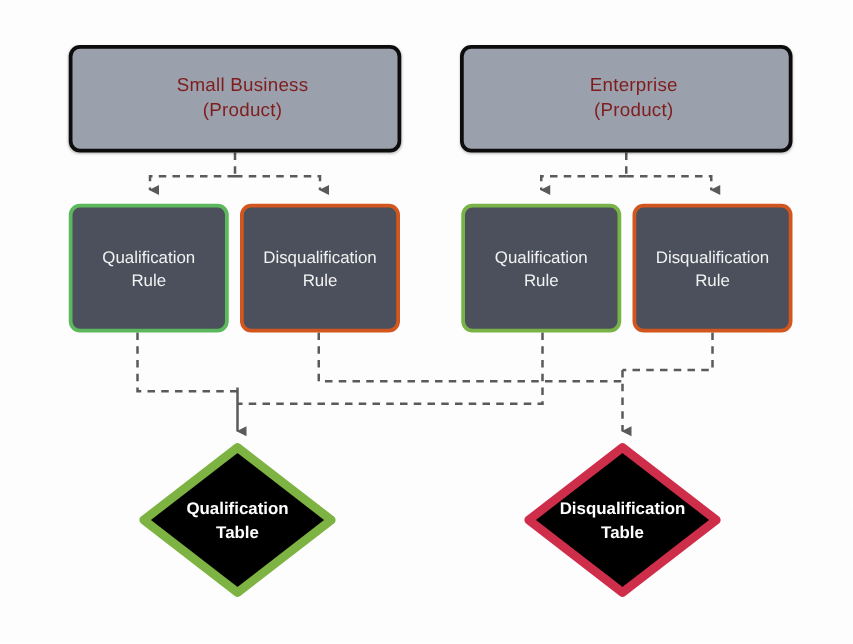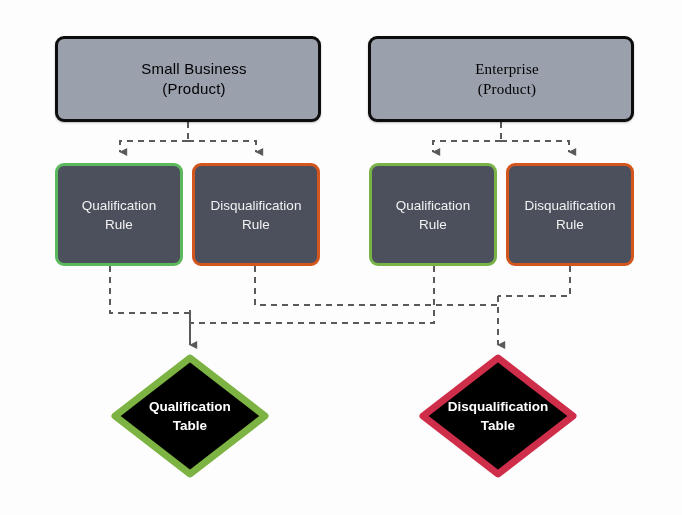--- a/index.html
+++ b/index.html
@@ -29,21 +29,21 @@
     box-sizing: border-box;
     display: flex;
     align-items: center;
     justify-content: center;
     text-align: center;
   }
   .product-node {
     background: #9aa0ac;
     border: 3px solid #0d0d0d;
     border-radius: 9px;
-    color: #000000;
+    color: #7f1d1d;
     font-size: 15px;
     line-height: 20px;
     letter-spacing: 0.2px;
     box-shadow: 0 1px 2px rgba(0,0,0,0.25);
     padding-left: 12px;
   }
   .rule-node {
     background: #4b505c;
     border-radius: 9px;
     color: #f2f2f2;
@@ -135,21 +135,21 @@
     </g>
   </svg>
 
   <div class="node product-node" style="left:55px; top:36px; width:266px; height:86px;">
     <div class="node-label">
       <span>Small Business</span>
       <span class="line2">(Product)</span>
     </div>
   </div>
 
-  <div class="node product-node" style="left:368px; top:36px; width:266px; height:86px;font-family:Liberation Serif, serif;">
+  <div class="node product-node" style="left:368px; top:36px; width:266px; height:86px;">
     <div class="node-label">
       <span>Enterprise</span>
       <span class="line2">(Product)</span>
     </div>
   </div>
 
   <div class="node rule-node qualify" style="left:55px; top:163px; width:128px; height:103px;">
     <div class="node-label">
       <span>Qualification</span>
       <span class="line2">Rule</span>

